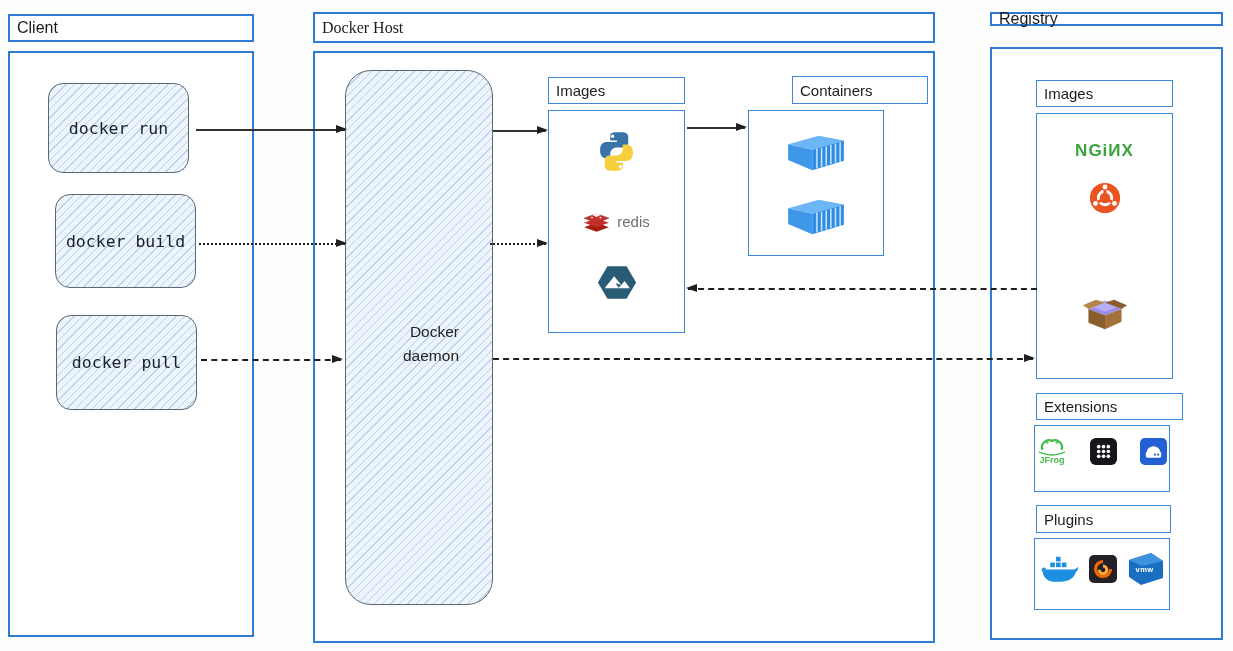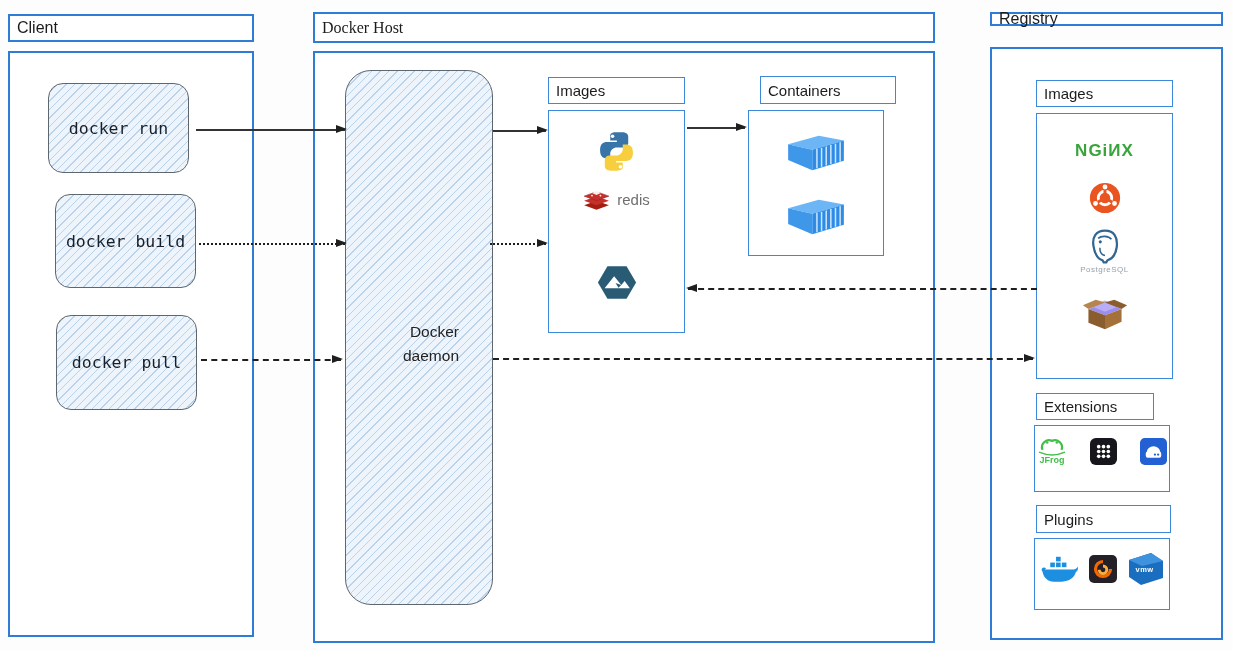--- a/index.html
+++ b/index.html
@@ -90,41 +90,41 @@
 
   <div class="abs centered" style="top:130px;left:548px;right:548px;width:137px;">
     <svg viewBox="0 0 110 110" width="43" height="43">
       <path fill="#3874a8" d="M54 6 C38 6 39 13 39 17 v10 h17 v4 H30 c-9 0-17 5-17 21 0 16 8 21 17 21 h9 V61 c0-9 8-16 17-16 h17 c7 0 12-5 12-12 V17 c0-7-7-11-15-11z"></path>
       <circle cx="45" cy="16" r="4.4" fill="#fff"></circle>
       <path fill="#f7ce3e" d="M56 104 c16 0 15-7 15-11 V83 H54 v-4 h26 c9 0 17-5 17-21 0-16-8-21-17-21 h-9 v12 c0 9-8 16-17 16 H37 c-7 0-12 5-12 12 v16 c0 7 7 11 15 11z"></path>
       <circle cx="65" cy="94" r="4.4" fill="#fff"></circle>
     </svg>
   </div>
 
-  <div class="abs centered redis-row" style="top:188px;left:548px;width:137px;">
+  <div class="abs centered redis-row" style="top:210px;left:548px;width:137px;">
     <svg viewBox="0 0 48 40" width="27" height="23">
       <polygon points="24,22 46,30 24,38 2,30" fill="#a41e11"></polygon>
       <polygon points="24,14 46,22 24,30 2,22" fill="#c6302b"></polygon>
       <polygon points="24,6 46,14 24,22 2,14" fill="#c6302b" stroke="#912626" stroke-width="1"></polygon>
       <polygon points="24,2 31,9 24,12 17,9" fill="#fff" opacity="0.9"></polygon>
       <circle cx="31" cy="13" r="1.6" fill="#fff"></circle>
       <circle cx="16" cy="13" r="1.6" fill="#fff"></circle>
     </svg>
     <span class="redis-label">redis</span>
   </div>
 
   <div class="abs centered" style="top:264px;left:548px;width:137px;">
     <svg viewBox="0 0 44 38" width="42" height="37">
       <polygon points="12,2 32,2 42,19 32,36 12,36 2,19" fill="#2a5b74"></polygon>
       <path d="M9 25 L19 12.5 L26.5 21.5 L30 17.5 L35.5 25 Z" fill="#fff"></path>
       <path d="M20.5 19.5 L26.5 21.5 L23.5 24.5 Z" fill="#2a5b74"></path>
     </svg>
   </div>
 
-  <div class="title-bar sub" style="left:760px;top:76px;width:136px;height:28px;">
+  <div class="title-bar sub" style="left:792px;top:76px;width:136px;height:28px;">
     <span>Containers</span>
   </div>
   <div class="frame sub" style="left:748px;top:110px;width:136px;height:146px;"></div>
 
   <div class="abs centered" style="top:133px;left:748px;width:136px;">
     <svg viewBox="0 0 66 42" width="62" height="39">
       <polygon points="3,12 36,3 63,8 29,18" fill="#6cb6f5"></polygon>
       <polygon points="3,12 29,18 29,40 3,29" fill="#3f97ea"></polygon>
       <polygon points="29,18 63,8 63,30 29,40" fill="#2f8ce6"></polygon>
       <g stroke="#cfe7fb" stroke-width="1.6">
@@ -177,42 +177,33 @@
         <line x1="18" y1="18" x2="5.9" y2="25"></line>
       </g>
       <g fill="#fff">
         <circle cx="18" cy="5.6" r="2.7"></circle>
         <circle cx="28.7" cy="24.2" r="2.7"></circle>
         <circle cx="7.3" cy="24.2" r="2.7"></circle>
       </g>
     </svg>
   </div>
 
-  <div class="abs centered" style="top:229px;left:1036px;width:137px;flex-direction:column;align-items:center;">
-    <svg viewBox="0 0 40 42" width="36" height="36">
-      <path d="M20 2 C9 2 5 10 6.5 19.5 C8 29 12 35 17 36.5 l1.5 2.5 h3 l1.5-2.5 C28 35 32.5 30 33.7 21 C35 10 31 2 20 2 z" fill="#fff" stroke="#2f6792" stroke-width="2.6"></path>
-      <path d="M12 11 c3.5-3.5 12-3.5 15.5 1" fill="none" stroke="#2f6792" stroke-width="2"></path>
-      <path d="M14 22 c0 5 2.5 8.5 6 9" fill="none" stroke="#2f6792" stroke-width="1.8"></path>
-      <circle cx="14.5" cy="15" r="1.8" fill="#2f6792"></circle>
-    </svg>
-    <span class="pg-label">PostgreSQL</span>
-  </div>
 
   <div class="abs centered" style="top:296px;left:1036px;width:137px;">
     <svg viewBox="0 0 50 38" width="46" height="35">
       <polygon points="7,14 25,7 43,14 25,21" fill="#9b8cf0"></polygon>
       <polygon points="10,11 25,5 40,11 25,17" fill="#b7aef7"></polygon>
       <polygon points="7,14 25,21 25,36 7,29" fill="#8a5d2e"></polygon>
       <polygon points="25,21 43,14 43,28 25,36" fill="#a4713a"></polygon>
       <polygon points="7,14 1,10 15,4 25,7" fill="#b5854d"></polygon>
       <polygon points="43,14 49,10 35,4 25,7" fill="#8a5d2e"></polygon>
     </svg>
   </div>
 
-  <div class="title-bar sub" style="left:1036px;top:393px;width:118px;height:27px;">
+  <div class="title-bar sub" style="left:1036px;top:393px;width:147px;height:27px;">
     <span>Extensions</span>
   </div>
   <div class="frame sub" style="left:1034px;top:425px;width:136px;height:67px;"></div>
 
   <div class="icon-row" style="top:437px;left:1034px;width:136px;gap:23px;">
     <div style="display:flex;flex-direction:column;align-items:center;">
       <svg viewBox="0 0 34 22" width="30" height="19">
         <path d="M6 15 C3 7 11 2 17 4.5 C23 2 31 7 28 15" fill="none" stroke="#41bf49" stroke-width="2.6"></path>
         <circle cx="11.5" cy="6.5" r="1.4" fill="#41bf49"></circle>
         <circle cx="22.5" cy="6.5" r="1.4" fill="#41bf49"></circle>

